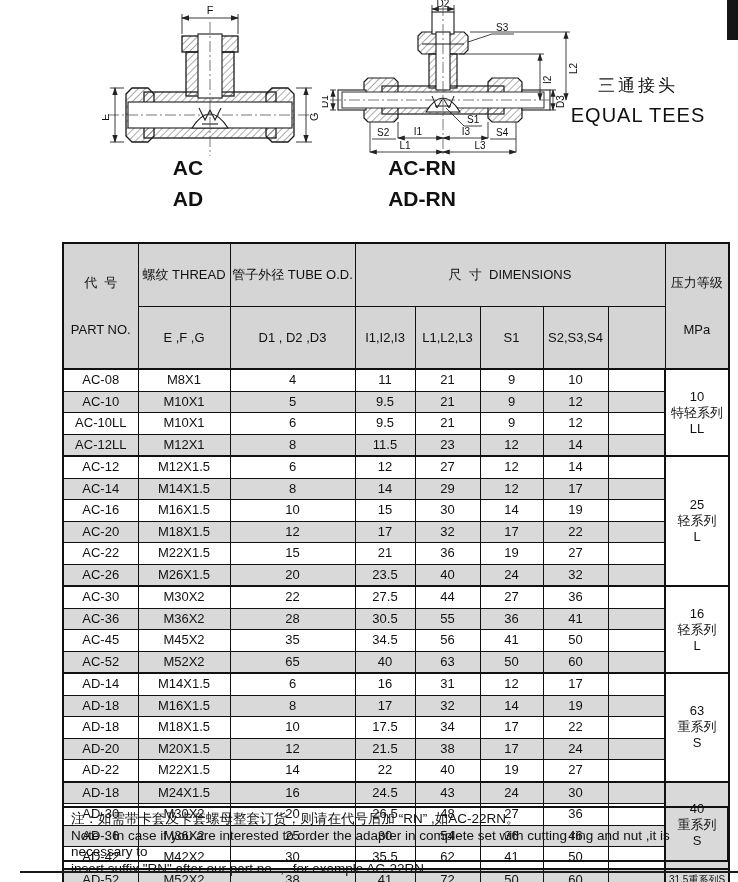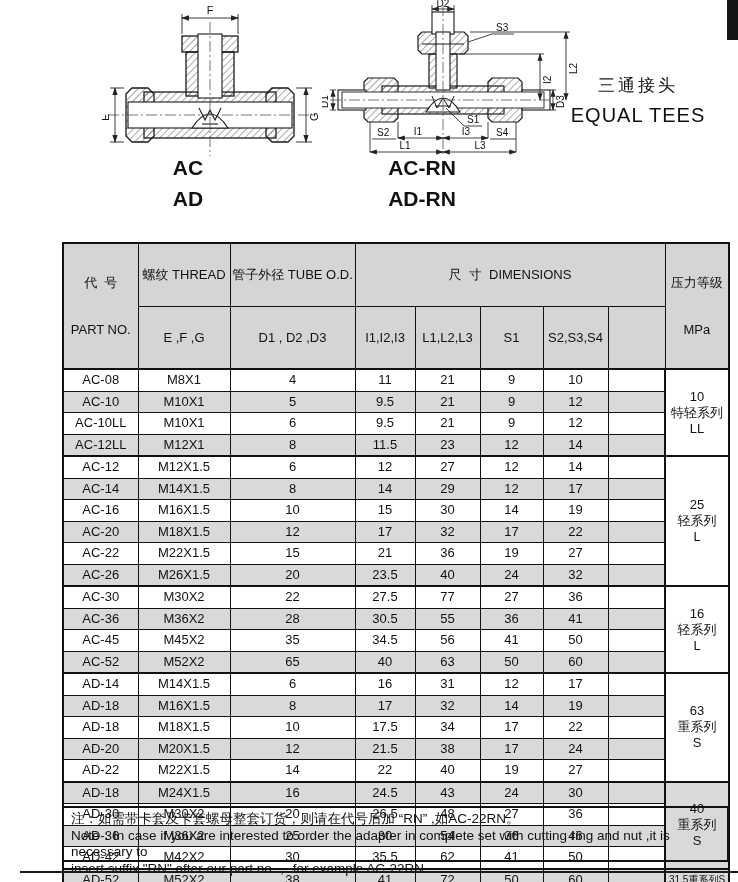--- a/index.html
+++ b/index.html
@@ -331,21 +331,21 @@
           <td>40</td>
           <td>24</td>
           <td>32</td>
           <td></td>
         </tr>
         <tr class="gs">
           <td>AC-30</td>
           <td>M30X2</td>
           <td>22</td>
           <td>27.5</td>
-          <td>77</td>
+          <td>44</td>
           <td>27</td>
           <td>36</td>
           <td></td>
           <td rowspan="4" class="pressure"><div>16</div><div>轻系列</div><div>L</div></td>
         </tr>
         <tr class="shade">
           <td>AC-36</td>
           <td>M36X2</td>
           <td>28</td>
           <td>30.5</td>

